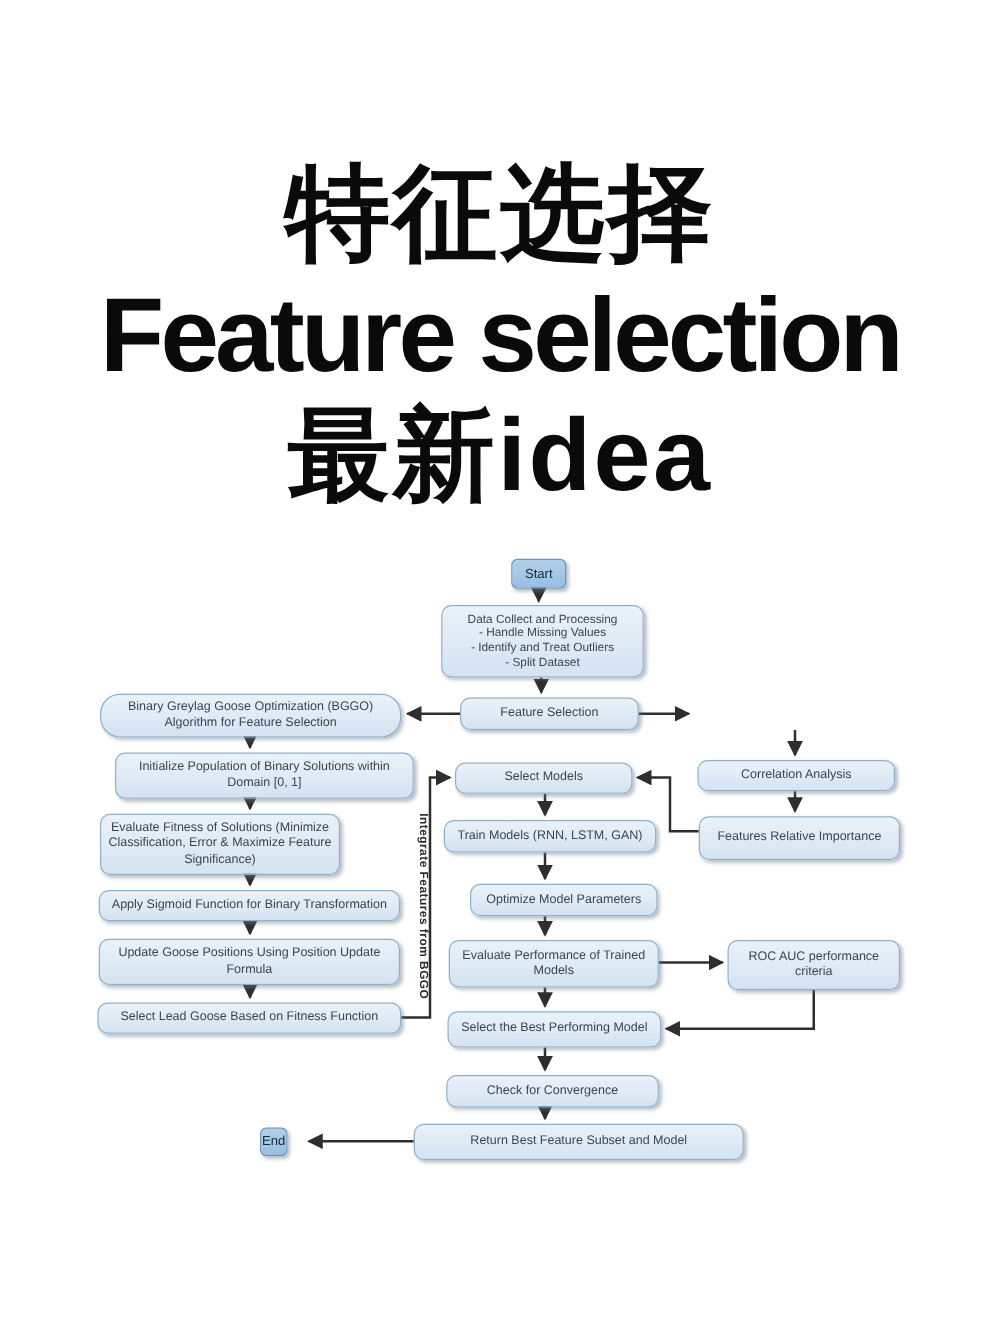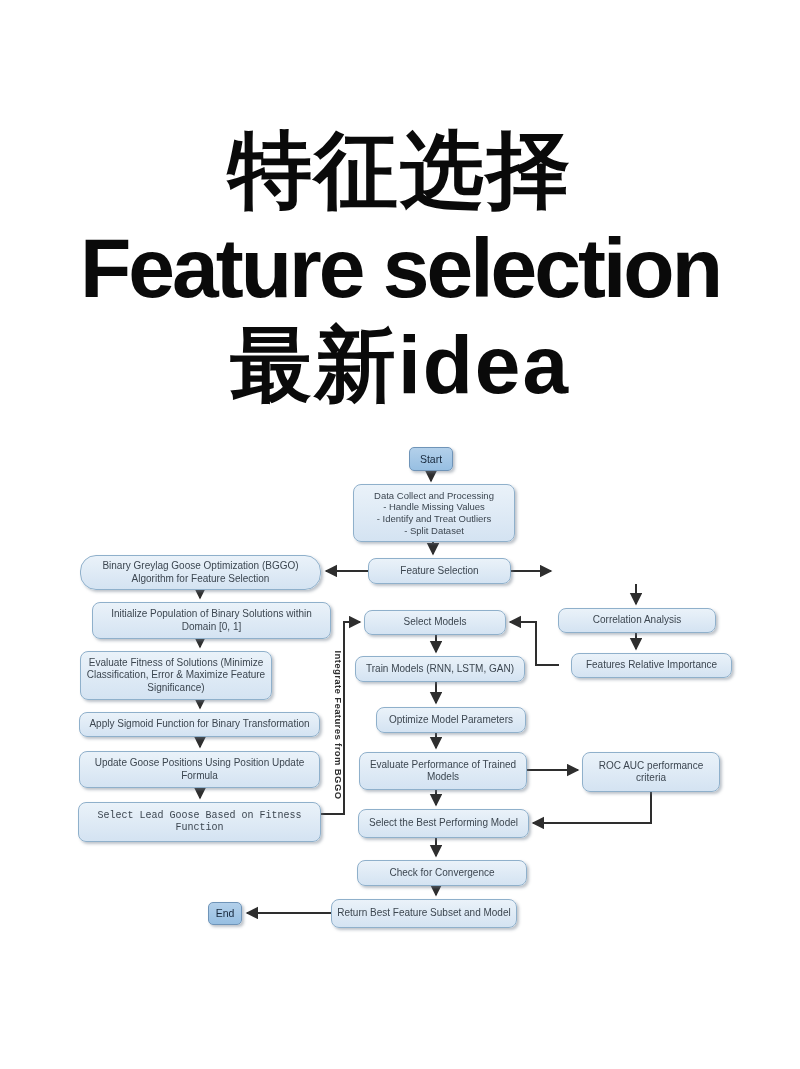--- a/index.html
+++ b/index.html
@@ -98,39 +98,39 @@
   <div class="node" style="left:80px;top:115px;width:241px;height:35px;border-radius:16px;">Binary Greylag Goose Optimization (BGGO) Algorithm for Feature Selection</div>
 
   <div class="node" style="left:80px;top:162px;width:239px;height:37px;margin-left:12px;">Initialize Population of Binary Solutions within Domain [0, 1]</div>
 
   <div class="node" style="left:558px;top:168px;width:158px;height:25px;">Correlation Analysis</div>
 
   <div class="node" style="left:364px;top:170px;width:142px;height:25px;">Select Models</div>
 
   <div class="node" style="left:80px;top:211px;width:192px;height:49px;">Evaluate Fitness of Solutions (Minimize Classification, Error &amp; Maximize Feature Significance)</div>
 
-  <div class="node" style="left:559px;top:213px;width:161px;height:25px;margin-left:12px;">Features Relative Importance</div>
+  <div class="node" style="left:559px;top:213px;width:161px;height:35px;">Features Relative Importance</div>
 
   <div class="node" style="left:355px;top:216px;width:170px;height:26px;">Train Models (RNN, LSTM, GAN)</div>
 
   <div class="node" style="left:79px;top:272px;width:241px;height:25px;">Apply Sigmoid Function for Binary Transformation</div>
 
   <div class="node" style="left:79px;top:311px;width:241px;height:37px;">Update Goose Positions Using Position Update Formula</div>
 
   <div class="node" style="left:376px;top:267px;width:150px;height:26px;">Optimize Model Parameters</div>
 
   <div class="node" style="left:359px;top:312px;width:168px;height:38px;">Evaluate Performance of Trained Models</div>
 
   <div class="node" style="left:582px;top:312px;width:138px;height:40px;">ROC AUC performance criteria</div>
 
-  <div class="node" style="left:78px;top:362px;width:243px;height:40px;font-family:Liberation Mono, monospace;">Select Lead Goose Based on Fitness Function</div>
+  <div class="node" style="left:78px;top:362px;width:243px;height:25px;">Select Lead Goose Based on Fitness Function</div>
 
   <div class="node" style="left:357px;top:420px;width:170px;height:26px;">Check for Convergence</div>
 
   <div class="node" style="left:358px;top:369px;width:171px;height:29px;">Select the Best Performing Model</div>
 
-  <div class="node" style="left:331px;top:459px;width:186px;height:29px;">Return Best Feature Subset and Model</div>
+  <div class="node" style="left:331px;top:459px;width:264px;height:29px;">Return Best Feature Subset and Model</div>
 
-  <div class="node terminal" style="left:208px;top:462px;width:34px;height:23px;">End</div>
+  <div class="node terminal" style="left:208px;top:462px;width:22px;height:23px;">End</div>
 
   <div class="vlabel">Integrate Features from BGGO</div>
 
 </div>
 
 </body></html>

